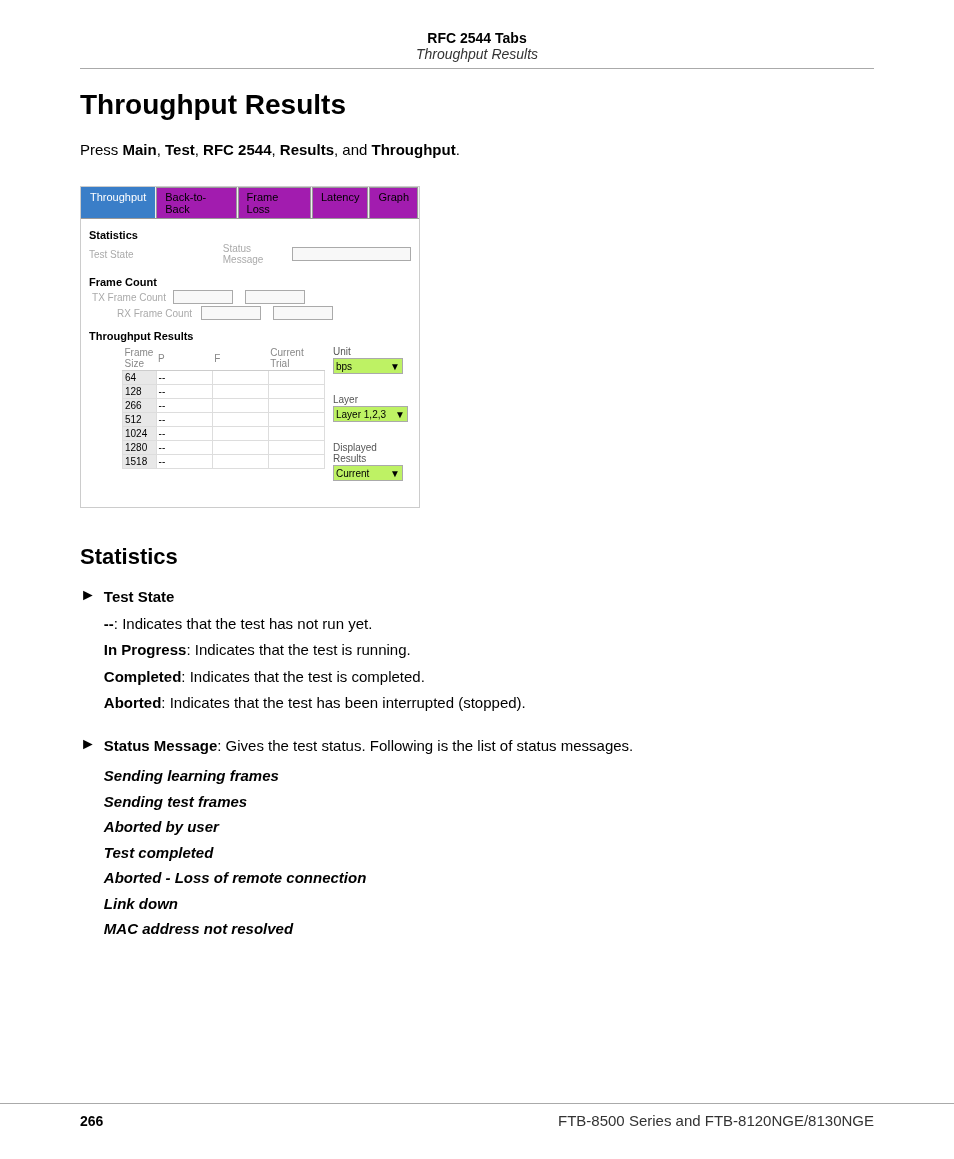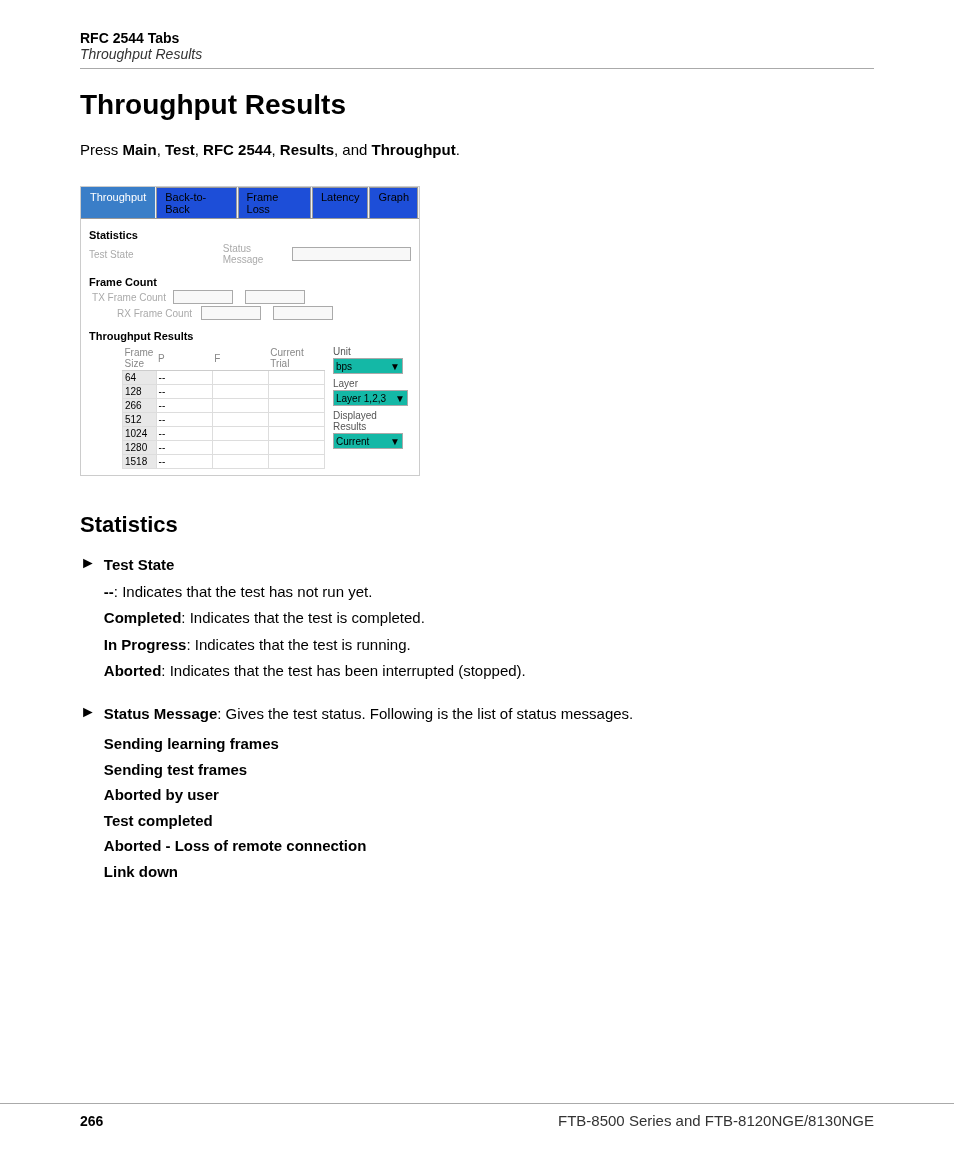--- a/index.html
+++ b/index.html
@@ -14,20 +14,21 @@
       position: relative;
     }
 
     .page-container {
       padding: 30px 80px 60px 80px;
     }
 
     
     .doc-header {
       margin-bottom: 0;
+      text-align: center;
     }
 
     .doc-title-line {
       font-weight: bold;
       font-size: 14px;
       font-family: Arial, sans-serif;
     }
 
     .doc-subtitle-line {
       font-style: italic;
@@ -75,21 +76,21 @@
     
     .tab-row {
       display: flex;
       border-bottom: 1px solid #999;
     }
 
     .tab {
       padding: 3px 8px;
       border: 1px solid #999;
       border-bottom: none;
-      background: #1d4ed8;
+      background: #a21caf;
       cursor: pointer;
       font-size: 11px;
       margin-right: 1px;
       color: #000;
     }
 
     .tab.active {
       background: #3a7ec8;
       color: #fff;
       border-color: #3a7ec8;
@@ -175,32 +176,32 @@
     .tp-table td.frame-size {
       background: #e8e8e8;
       width: 32px;
     }
 
     .tp-table td.value-cell {
       width: 55px;
     }
 
     .right-control-group {
-      margin-bottom: 4px;
+      margin-bottom: 20px;
     }
 
     .right-control-label {
       font-size: 10px;
       color: #555;
       margin-bottom: 1px;
     }
 
     .select-box {
       border: 1px solid #aaa;
-      background: #14b8a6;
+      background: #bef264;
       font-size: 10px;
       height: 16px;
       width: 70px;
       display: flex;
       align-items: center;
       justify-content: space-between;
       padding: 0 2px;
     }
 
     .tp-results-area {
@@ -242,20 +243,21 @@
     }
 
     .status-messages {
       margin-top: 6px;
     }
 
     .status-message-item {
       font-weight: bold;
       line-height: 1.7;
       display: block;
+      font-style: italic;
     }
 
     
     .page-footer {
       position: absolute;
       bottom: 30px;
       left: 0;
       right: 0;
       display: flex;
       justify-content: space-between;
@@ -425,37 +427,38 @@
     </div>
   </div>
 
   <h2 class="section-heading">Statistics</h2>
 
   <div class="bullet-item">
     <span class="arrow-bullet">►</span>
     <div class="bullet-content">
       <p><strong>Test State</strong></p>
       <p><strong>--</strong>: Indicates that the test has not run yet.</p>
+      <p><strong>In Progress</strong>: Indicates that the test is running.</p>
       <p><strong>Completed</strong>: Indicates that the test is completed.</p>
-      <p><strong>In Progress</strong>: Indicates that the test is running.</p>
       <p><strong>Aborted</strong>: Indicates that the test has been interrupted (stopped).</p>
     </div>
   </div>
 
   <div class="bullet-item">
     <span class="arrow-bullet">►</span>
     <div class="bullet-content">
       <p><strong>Status Message</strong>: Gives the test status. Following is the list of status messages.</p>
       <div class="status-messages">
         <span class="status-message-item">Sending learning frames</span>
         <span class="status-message-item">Sending test frames</span>
         <span class="status-message-item">Aborted by user</span>
         <span class="status-message-item">Test completed</span>
         <span class="status-message-item">Aborted - Loss of remote connection</span>
         <span class="status-message-item">Link down</span>
+        <span class="status-message-item">MAC address not resolved</span>
       </div>
     </div>
   </div>
 
 </div>
 
 <div class="page-footer">
   <span class="footer-page-num">266</span>
   <span class="footer-product">FTB-8500 Series and FTB-8120NGE/8130NGE</span>
 </div>

